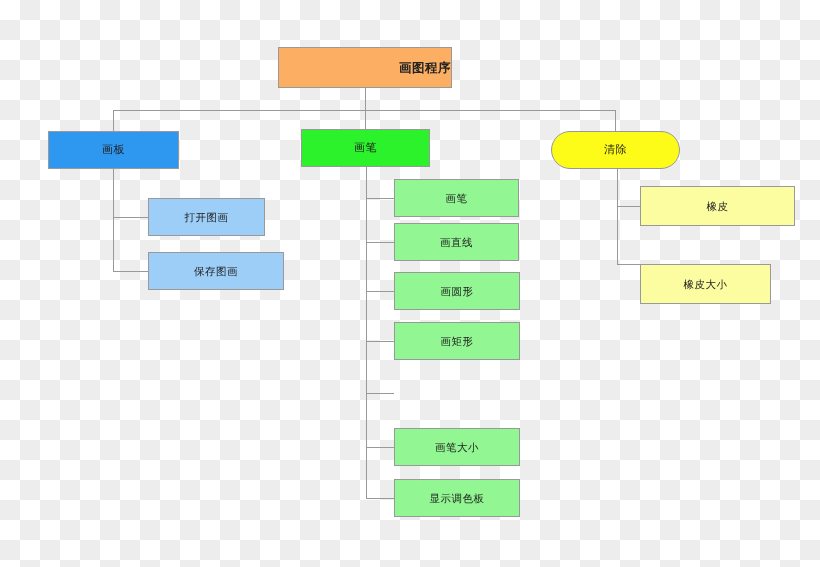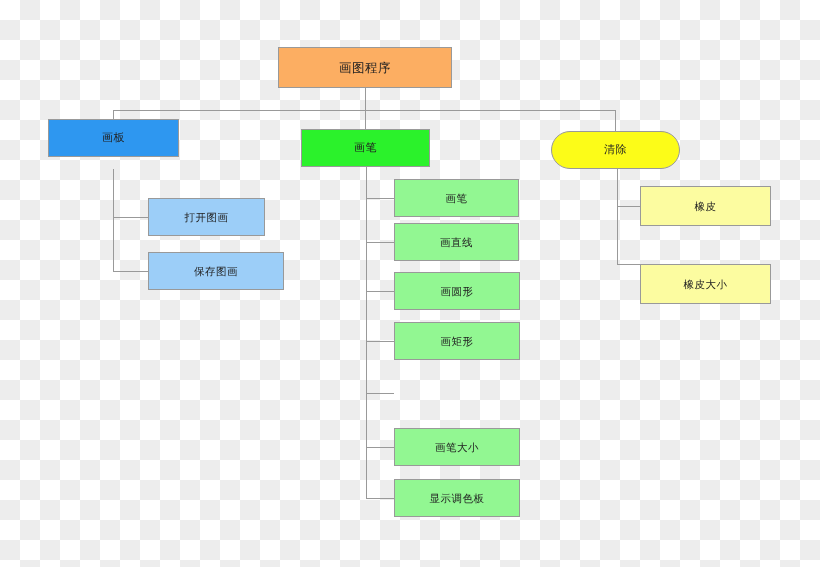--- a/index.html
+++ b/index.html
@@ -44,21 +44,22 @@
     line-height: 1.2;
     letter-spacing: 0.5px;
     user-select: none;
   }
   .node-label {
     display: block;
     white-space: nowrap;
   }
   .lvl-root {
     font-size: 12.5px;
-    font-weight: normal;
+    font-weight: bold;
+    justify-content: flex-end;
   }
   .lvl-main {
     font-size: 11px;
   }
   .lvl-leaf {
     font-size: 10.5px;
   }
 </style>
 </head>
 <body>
@@ -81,21 +82,21 @@
       <line x1="366" y1="447" x2="394" y2="447" stroke="#999999" stroke-width="1" shape-rendering="crispEdges"></line>
       <line x1="366" y1="498" x2="394" y2="498" stroke="#999999" stroke-width="1" shape-rendering="crispEdges"></line>
       <line x1="615.5" y1="110" x2="615.5" y2="131" stroke="#999999" stroke-width="1" shape-rendering="crispEdges"></line>
       <line x1="617" y1="169" x2="617" y2="264" stroke="#999999" stroke-width="1" shape-rendering="crispEdges"></line>
       <line x1="617" y1="206" x2="640" y2="206" stroke="#999999" stroke-width="1" shape-rendering="crispEdges"></line>
       <line x1="617" y1="264" x2="640" y2="264" stroke="#999999" stroke-width="1" shape-rendering="crispEdges"></line>
     </svg>
 <div class="node lvl-root" style="left: 278px; top: 47px; width: 174px; height: 41px; background-color: rgb(252, 174, 98);">
       <span class="node-label">画图程序</span>
     </div>
-    <div class="node lvl-main" style="left: 48px; top: 119px; width: 131px; height: 38px; background-color: rgb(46, 151, 240);">
+    <div class="node lvl-main" style="left: 48px; top: 131px; width: 131px; height: 38px; background-color: rgb(46, 151, 240);">
       <span class="node-label">画板</span>
     </div>
     <div class="node lvl-leaf" style="left: 148px; top: 198px; width: 117px; height: 38px; background-color: rgb(156, 206, 248);">
       <span class="node-label">打开图画</span>
     </div>
     <div class="node lvl-leaf" style="left: 148px; top: 252px; width: 136px; height: 38px; background-color: rgb(156, 206, 248);">
       <span class="node-label">保存图画</span>
     </div>
     <div class="node lvl-main" style="left: 301px; top: 129px; width: 129px; height: 38px; background-color: rgb(43, 242, 43);">
       <span class="node-label">画笔</span>
@@ -114,19 +115,19 @@
     </div>
     <div class="node lvl-leaf" style="left: 394px; top: 428px; width: 126px; height: 38px; background-color: rgb(146, 247, 146); text-align: center;">
       <span class="node-label">画笔大小</span>
     </div>
     <div class="node lvl-leaf" style="left: 394px; top: 479px; width: 126px; height: 38px; background-color: rgb(146, 247, 146);">
       <span class="node-label">显示调色板</span>
     </div>
     <div class="node lvl-main" style="left: 551px; top: 131px; width: 129px; height: 38px; background-color: rgb(252, 252, 24); border-radius: 19px;">
       <span class="node-label">清除</span>
     </div>
-    <div class="node lvl-leaf" style="left: 640px; top: 186px; width: 131px; height: 40px; background-color: rgb(252, 252, 160);">
+    <div class="node lvl-leaf" style="left: 640px; top: 186px; width: 155px; height: 40px; background-color: rgb(252, 252, 160);">
       <span class="node-label">橡皮</span>
     </div>
     <div class="node lvl-leaf" style="left: 640px; top: 244px; width: 131px; height: 40px; background-color: rgb(252, 252, 160); margin-top: 20px;">
       <span class="node-label">橡皮大小</span>
     </div>
   </div>
 
 </body></html>

